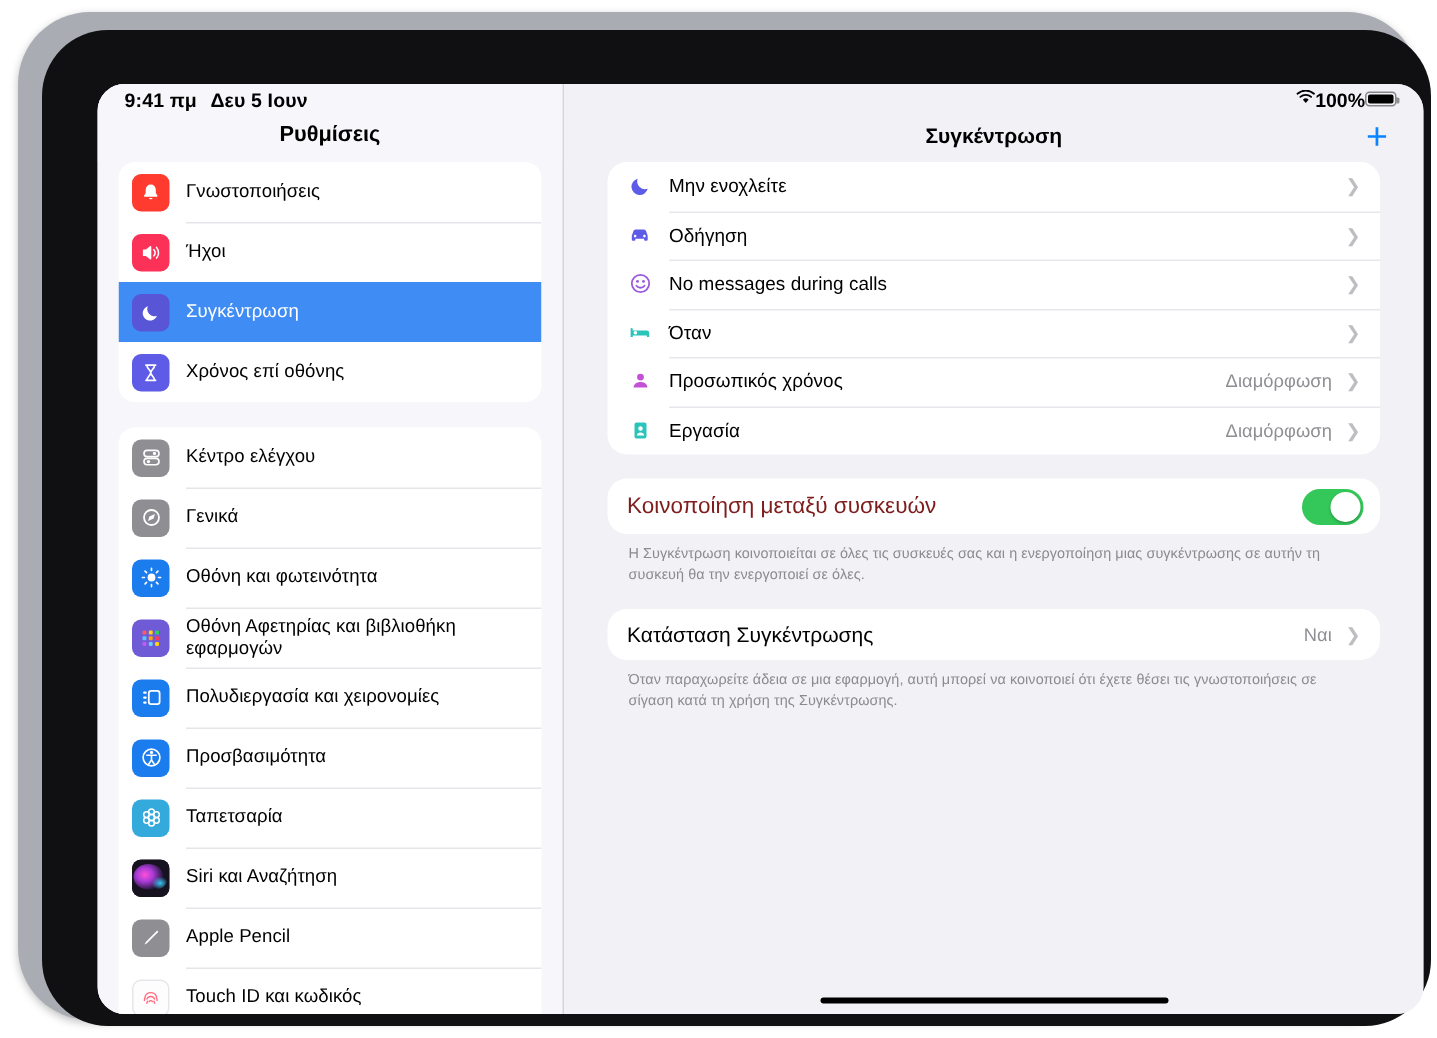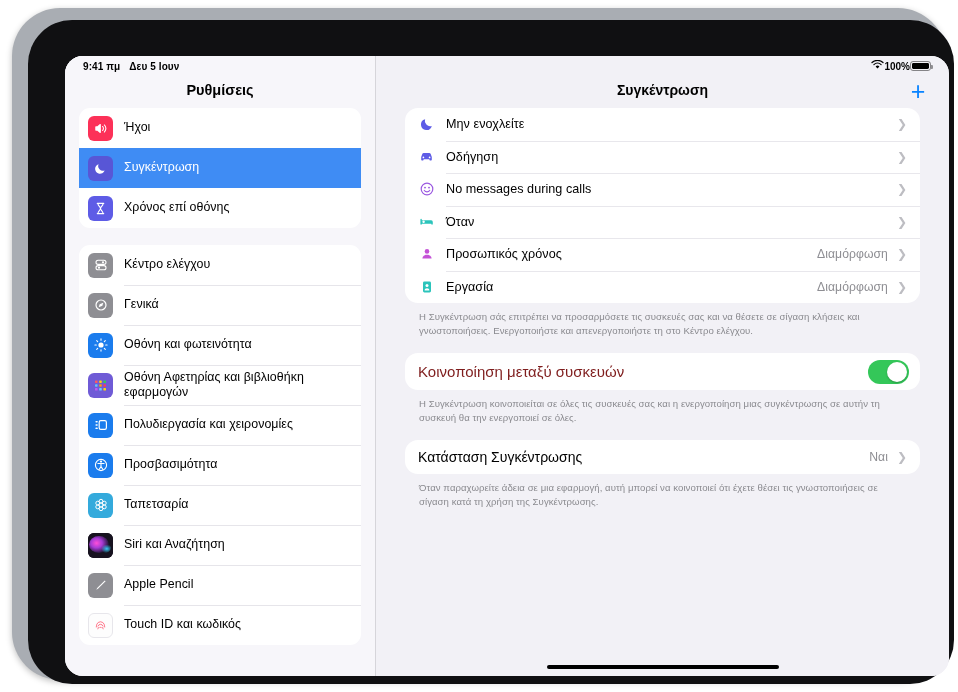--- a/index.html
+++ b/index.html
@@ -37,21 +37,21 @@
   }
 
   
   .statusbar {
     position: absolute; left: 0; top: 0;
     width: 884px; height: 20px;
     display: flex; align-items: center;
     justify-content: space-between;
     padding: 0 18px;
     box-sizing: border-box;
-    font-size: 10px; font-weight: bold; color: #000;
+    font-size: 13px; font-weight: bold; color: #000;
     background: transparent;
     z-index: 6;
   }
   .sb-left { display: flex; align-items: center; gap: 9px; letter-spacing: .1px; }
   .sb-right { display: flex; align-items: center; gap: 0; }
   .wifi-glyph { font-size: 10px; line-height: 1; }
   .battery {
     position: relative; width: 21px; height: 10px;
     border: 1.2px solid rgba(0,0,0,.45);
     border-radius: 3px; box-sizing: border-box;
@@ -258,20 +258,29 @@
         </div>
 
         <div class="split">
 
           <div class="sidebar">
             <div class="sidebar-header">Ρυθμίσεις</div>
             <div class="sidebar-scroll">
 
               <div class="card">
                 <div class="srow">
+                  <span class="sicon" style="background:#ff3b30">
+                    <svg width="15" height="15" viewBox="0 0 16 16">
+                        <path d="M8 2.2a3.6 3.6 0 0 0-3.6 3.6v2.4L3.3 9.9c-.3.4 0 .9.5.9h8.4c.5 0 .8-.5.5-.9l-1.1-1.7V5.8A3.6 3.6 0 0 0 8 2.2Z" fill="#fff"></path>
+                        <path d="M6.6 11.7a1.5 1.5 0 0 0 2.8 0Z" fill="#fff"></path>
+                      </svg>
+                  </span>
+                  <span class="srow-label">Γνωστοποιήσεις</span>
+                </div>
+                <div class="srow">
                   <span class="sicon" style="background:#fc3158">
                     <svg width="15" height="15" viewBox="0 0 16 16">
                         <path d="M7.4 3.3 4.6 5.6H3.1c-.4 0-.7.3-.7.7v3.4c0 .4.3.7.7.7h1.5l2.8 2.3c.4.3 1 .1 1-.4V3.7c0-.5-.6-.7-1-.4Z" fill="#fff"></path>
                         <path d="M10.2 5.8a3.4 3.4 0 0 1 0 4.4M12.1 4.2a5.8 5.8 0 0 1 0 7.6" stroke="#fff" stroke-width="1.1" fill="none" stroke-linecap="round"></path>
                       </svg>
                   </span>
                   <span class="srow-label">Ήχοι</span>
                 </div>
                 <div class="srow selected">
                   <span class="sicon" style="background:#5856d6">
@@ -509,21 +518,20 @@
                         <circle cx="8" cy="6.6" r="1.5" fill="#fff"></circle>
                         <path d="M5.6 11.4c0-1.3 1.1-2.1 2.4-2.1s2.4.8 2.4 2.1Z" fill="#fff"></path>
                       </svg>
                   </span>
                   <span class="frow-label">Εργασία</span>
                   <span class="frow-value">Διαμόρφωση</span>
                   <span class="chev">❯</span>
                 </div>
               </div>
 
-              <div class="footnote">Η Συγκέντρωση σάς επιτρέπει να προσαρμόσετε τις συσκευές σας και να θέσετε σε σίγαση κλήσεις και γνωστοποιήσεις. Ενεργοποιήστε και απενεργοποιήστε τη στο Κέντρο ελέγχου.</div>
 
               <div class="gap"></div>
 
               <div class="gcard">
                 <div class="toggle-row">
                   <span class="toggle-label">Κοινοποίηση μεταξύ συσκευών</span>
                   <span class="switch">
                       <span class="knob"></span>
                     </span>
                 </div>

